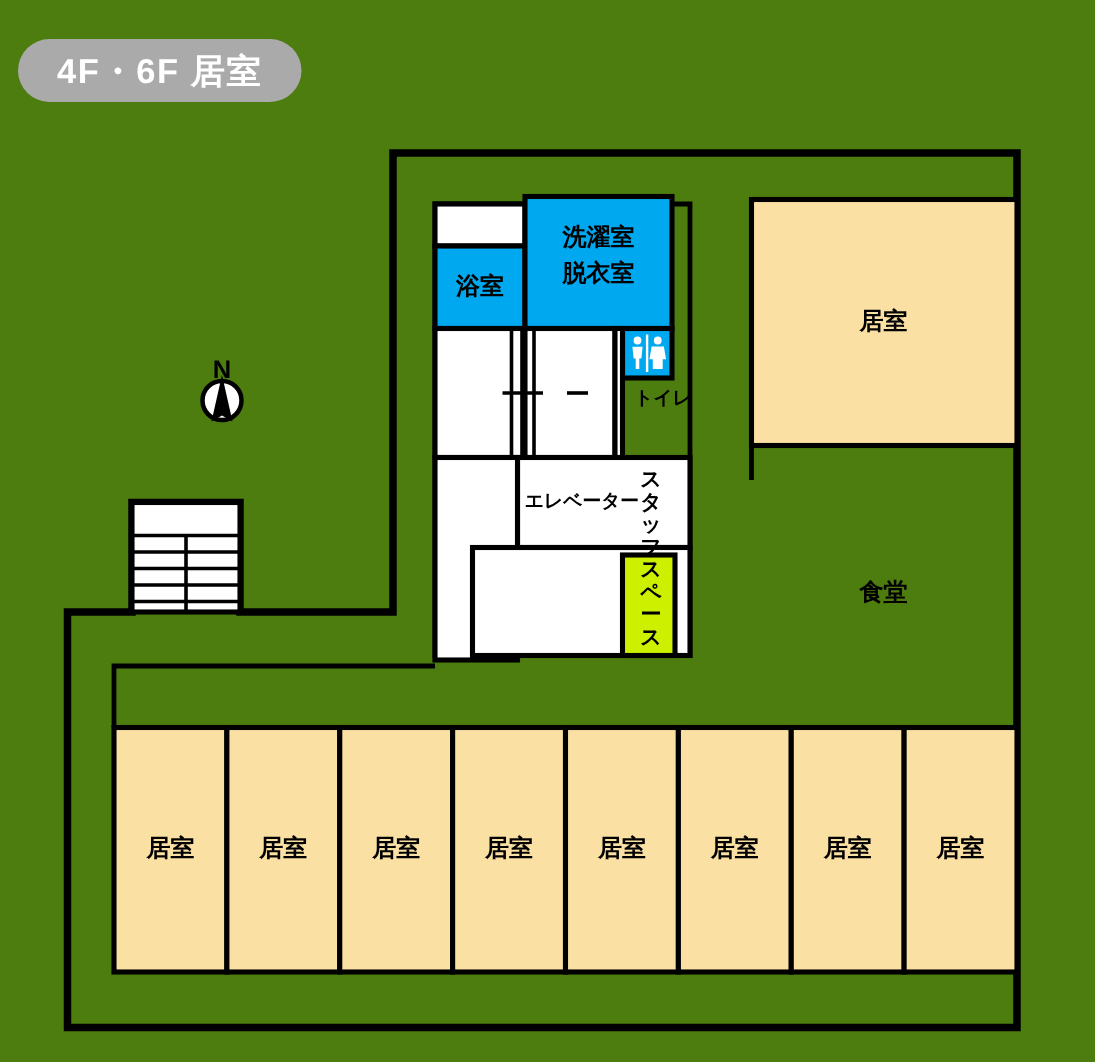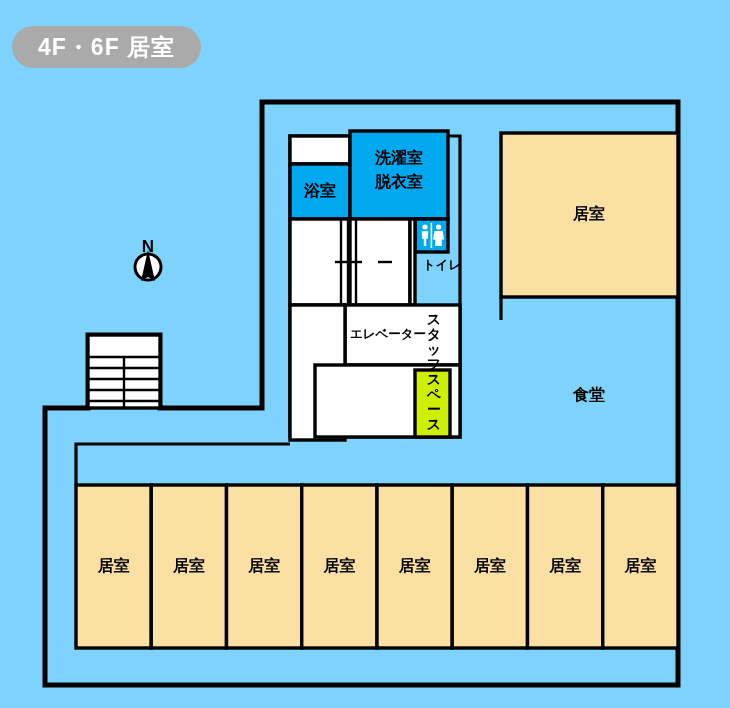--- a/index.html
+++ b/index.html
@@ -12,21 +12,21 @@
     width: 730px;
     height: 708px;
     font-family: "Liberation Sans", "DejaVu Sans", sans-serif;
     position: relative;
     overflow: hidden;
   }
   #floorplan-page {
     position: relative;
     width: 730px;
     height: 708px;
-    background: #7dd3fc;
+    background: #4d7c0f;
   }
   
   #title-badge {
     position: absolute;
     left: 12px;
     top: 26px;
     height: 42px;
     padding: 0 26px;
     border-radius: 21px;
     background: #aaaaaa;

